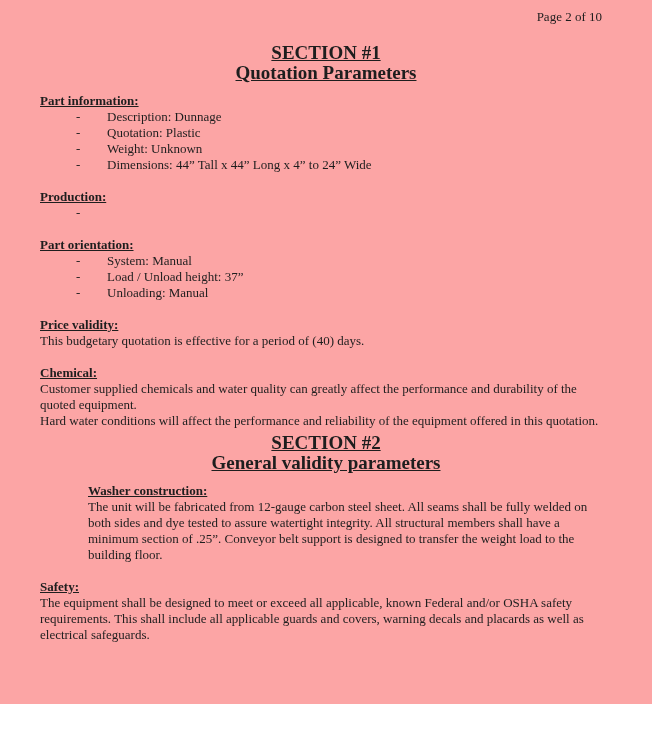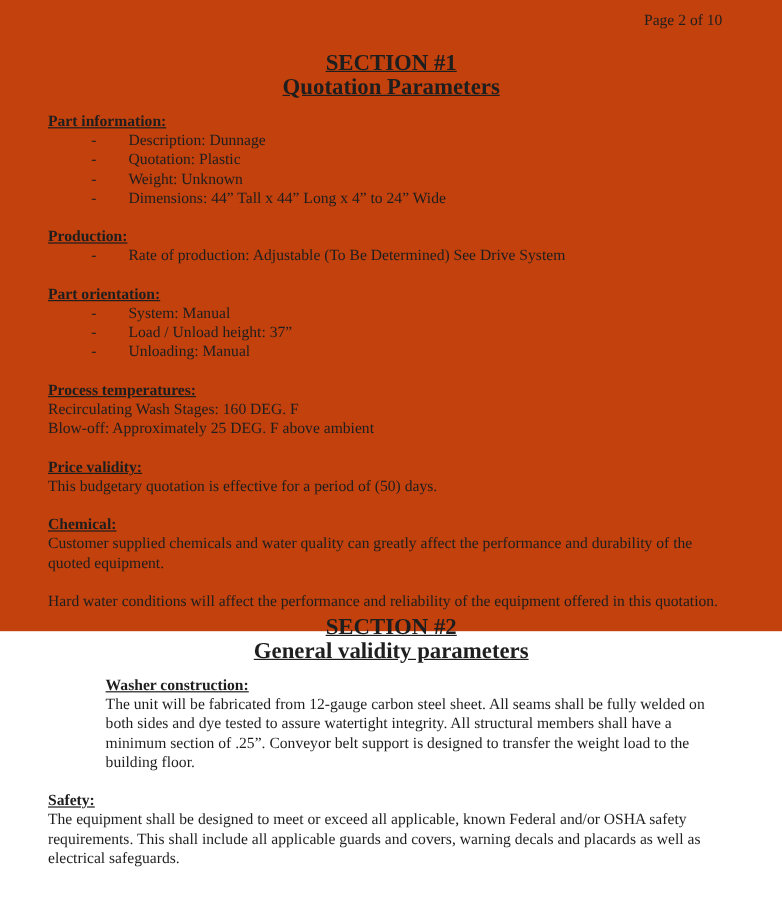--- a/index.html
+++ b/index.html
@@ -11,24 +11,24 @@
     width: 652px;
     height: 750px;
     overflow: hidden;
     font-family: "Liberation Serif", "DejaVu Serif", serif;
     font-size: 13px;
     line-height: 16px;
     color: #1e1e1e;
   }
   .page {
     width: 652px;
-    height: 526px;
+    height: 704px;
     box-sizing: border-box;
     padding: 9px 40px 0 40px;
-    background: #c2410c;
+    background: #fca5a5;
   }
   .page-number {
     text-align: right;
     padding-right: 10px;
   }
   .section-header {
     text-align: center;
     font-weight: bold;
     font-size: 19px;
     line-height: 20px;
@@ -60,21 +60,20 @@
   .bullet-dash {
     box-sizing: border-box;
     width: 67px;
     padding-left: 36px;
     flex: 0 0 67px;
   }
   .para {
     margin: 0;
   }
   .para + .para {
-    margin-top: 16px;
   }
 </style>
 </head>
 <body>
 
 <div class="page">
 
   <div class="page-number">Page 2 of 10</div>
 
   <div class="section-header">
@@ -99,49 +98,43 @@
     <div class="bullet-row">
       <span class="bullet-dash">-</span>
       <span>Dimensions: 44” Tall x 44” Long x 4” to 24” Wide</span>
     </div>
   </div>
 
   <div class="block">
     <div class="heading">Production:</div>
     <div class="bullet-row">
       <span class="bullet-dash">-</span>
-      <span>Rate of production: Adjustable (To Be Determined) See Drive System</span>
     </div>
   </div>
 
   <div class="block">
     <div class="heading">Part orientation:</div>
     <div class="bullet-row">
       <span class="bullet-dash">-</span>
       <span>System: Manual</span>
     </div>
     <div class="bullet-row">
       <span class="bullet-dash">-</span>
       <span>Load / Unload height: 37”</span>
     </div>
     <div class="bullet-row">
       <span class="bullet-dash">-</span>
       <span>Unloading: Manual</span>
     </div>
   </div>
 
-  <div class="block">
-    <div class="heading">Process temperatures:</div>
-    <div>Recirculating Wash Stages: 160 DEG. F</div>
-    <div>Blow-off: Approximately 25 DEG. F above ambient</div>
-  </div>
 
   <div class="block">
     <div class="heading">Price validity:</div>
-    <div>This budgetary quotation is effective for a period of (50) days.</div>
+    <div>This budgetary quotation is effective for a period of (40) days.</div>
   </div>
 
   <div class="block">
     <div class="heading">Chemical:</div>
     <p class="para">Customer supplied chemicals and water quality can greatly affect the performance and durability of the quoted equipment.</p>
     <p class="para">Hard water conditions will affect the performance and reliability of the equipment offered in this quotation.</p>
   </div>
 
   <div class="section-header tight">
     <div class="u">SECTION #2</div>

